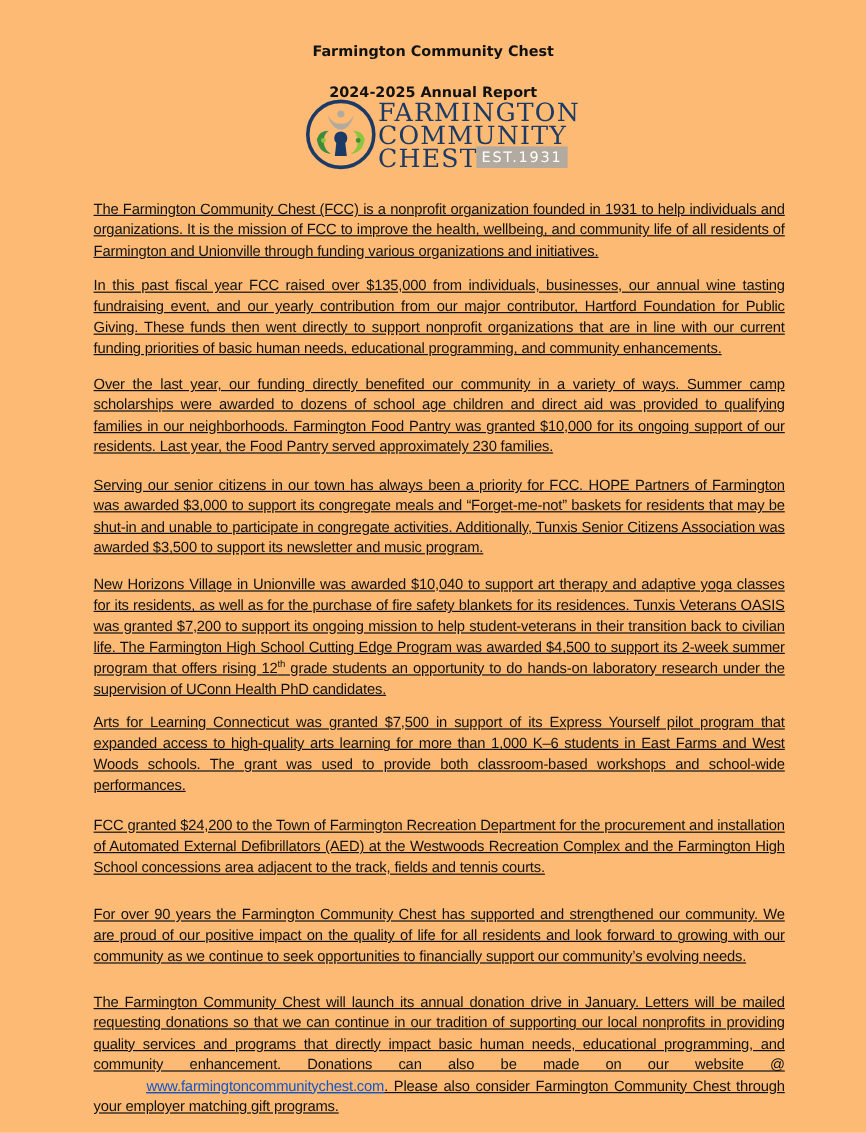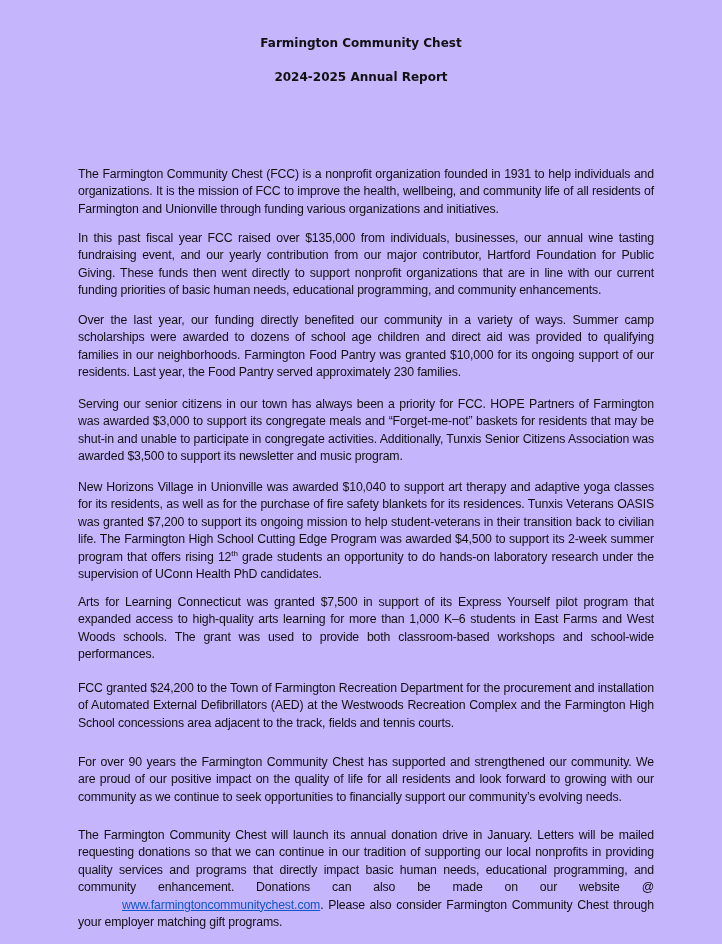--- a/index.html
+++ b/index.html
@@ -1,17 +1,17 @@
 <!DOCTYPE html>
 <html><head>
 <meta charset="utf-8">
 <style>
   html, body { margin: 0; padding: 0; background: #ffffff; }
   body { width: 722px; height: 944px; position: relative; overflow: hidden; }
-  .page { position: absolute; left: 0; top: 0; width: 722px; height: 944px; background: #c4b5fd; }
+  .page { position: absolute; left: 0; top: 0; width: 722px; height: 944px; background: #fdba74; }
   .title {
     position: absolute; left: 0; width: 722px; text-align: center;
     font-family: "DejaVu Sans", sans-serif; font-weight: bold; font-size: 12px; color: #111;
     line-height: 14px;
   }
   .t1 { top: 36px; }
   .t2 { top: 50px; margin-top: 20px; }
   .logo { position: absolute; left: 254px; top: 82px; width: 220px; height: 62px; }
   .logo-text {
     position: absolute; left: 61px; font-family: "DejaVu Serif", serif; color: #1b3a66;
@@ -20,32 +20,53 @@
   .lt1 { top: 2px; }
   .lt2 { top: 21px; }
   .lt3 { top: 40px; }
   .est {
     position: absolute; left: 143px; top: 40px; width: 76px; height: 18px; background: #b2aa9f;
     color: #fff; font-family: "DejaVu Sans", sans-serif; font-size: 12px; line-height: 18px;
     text-align: center; letter-spacing: 1.5px;
   }
   .p { position: absolute; left: 78px; width: 576px; margin: 0;
     font-family: "Liberation Sans", sans-serif; font-size: 12.3px; color: #111; line-height: 17.4px;
-    text-align: justify; letter-spacing: -0.15px; }
+    text-align: justify; letter-spacing: -0.15px; text-decoration: underline; }
   a.link { color: #1155cc; text-decoration: underline; margin-left: 44px; }
   sup { font-size: 8px; line-height: 0; }
 </style>
 </head>
 <body>
 
 <div class="page">
 
   <div class="title t1">Farmington Community Chest</div>
   <div class="title t2">2024-2025 Annual Report</div>
 
+  <div class="logo">
+    <svg width="60" height="60" viewBox="0 0 60 60" style="position:absolute;left:0;top:0">
+      <circle cx="30" cy="30" r="27.5" fill="none" stroke="#1b3a66" stroke-width="3"></circle>
+
+      <circle cx="30" cy="13" r="3" fill="#b2aa9f"></circle>
+      <path d="M19 14 Q24 22 30 21 Q36 22 41 14 Q37 26 30 26 Q23 26 19 14 Z" fill="#b2aa9f"></path>
+
+      <circle cx="30" cy="33" r="5.5" fill="#1b3a66"></circle>
+      <path d="M26.5 35 L33.5 35 L35 48 L25 48 Z" fill="#1b3a66"></path>
+
+      <path d="M10 34 Q12 27 20 27 Q15 30 16 38 Q17 44 22 46 Q12 46 10 34 Z" fill="#3d8b3d"></path>
+      <circle cx="15.5" cy="35" r="2" fill="#8cc63f"></circle>
+
+      <path d="M50 34 Q48 27 40 27 Q45 30 44 38 Q43 44 38 46 Q48 46 50 34 Z" fill="#8cc63f"></path>
+      <circle cx="44.5" cy="35" r="2" fill="#3d8b3d"></circle>
+    </svg>
+    <div class="logo-text lt1">FARMINGTON</div>
+    <div class="logo-text lt2">COMMUNITY</div>
+    <div class="logo-text lt3">CHEST</div>
+    <div class="est">EST.1931</div>
+  </div>
 
   <p class="p" style="top:166px">The Farmington Community Chest (FCC) is a nonprofit organization founded in 1931 to help individuals and organizations.  It is the mission of FCC to improve the health, wellbeing, and community life of all residents of Farmington and Unionville through funding various organizations and initiatives.</p>
   <p class="p" style="top:230px">In this past fiscal year FCC raised over $135,000 from individuals, businesses, our annual wine tasting fundraising event, and our yearly contribution from our major contributor, Hartford Foundation for Public Giving.  These funds then went directly to support nonprofit organizations that are in line with our current funding priorities of basic human needs, educational programming, and community enhancements.</p>
   <p class="p" style="top:312px">Over the last year, our funding directly benefited our community in a variety of ways.  Summer camp scholarships were awarded to dozens of school age children and direct aid was provided to qualifying families in our neighborhoods. Farmington Food Pantry was granted $10,000 for its ongoing support of our residents.  Last year, the Food Pantry served approximately 230 families.</p>
   <p class="p" style="top:396px">Serving our senior citizens in our town has always been a priority for FCC.  HOPE Partners of Farmington was awarded $3,000 to support its congregate meals and “Forget-me-not” baskets for residents that may be shut-in and unable to participate in congregate activities.  Additionally, Tunxis Senior Citizens Association was awarded $3,500 to support its newsletter and music program.</p>
 
   <p class="p" style="top:479px"><span>New Horizons Village in Unionville was awarded $10,040 to support art therapy and adaptive yoga classes for its residents, as well as for the purchase of fire safety blankets for its residences. Tunxis Veterans OASIS was granted $7,200 to support its ongoing mission to help student-veterans in their transition back to civilian life.  The Farmington High School Cutting Edge Program was awarded $4,500 to support its 2-week summer program that offers rising 12</span><sup>th</sup><span> grade students an opportunity to do hands-on laboratory research under the supervision of UConn Health PhD candidates.</span></p>
 
   <p class="p" style="top:594px">Arts for Learning Connecticut was granted $7,500 in support of its Express Yourself pilot program that expanded access to high-quality arts learning for more than 1,000 K–6 students in East Farms and West Woods schools. The grant was used to provide both classroom-based workshops and school-wide performances.</p>
   <p class="p" style="top:680px">FCC granted $24,200 to the Town of Farmington Recreation Department for the procurement and installation of Automated External Defibrillators (AED) at the Westwoods Recreation Complex and the Farmington High School concessions area adjacent to the track, fields and tennis courts.</p>

